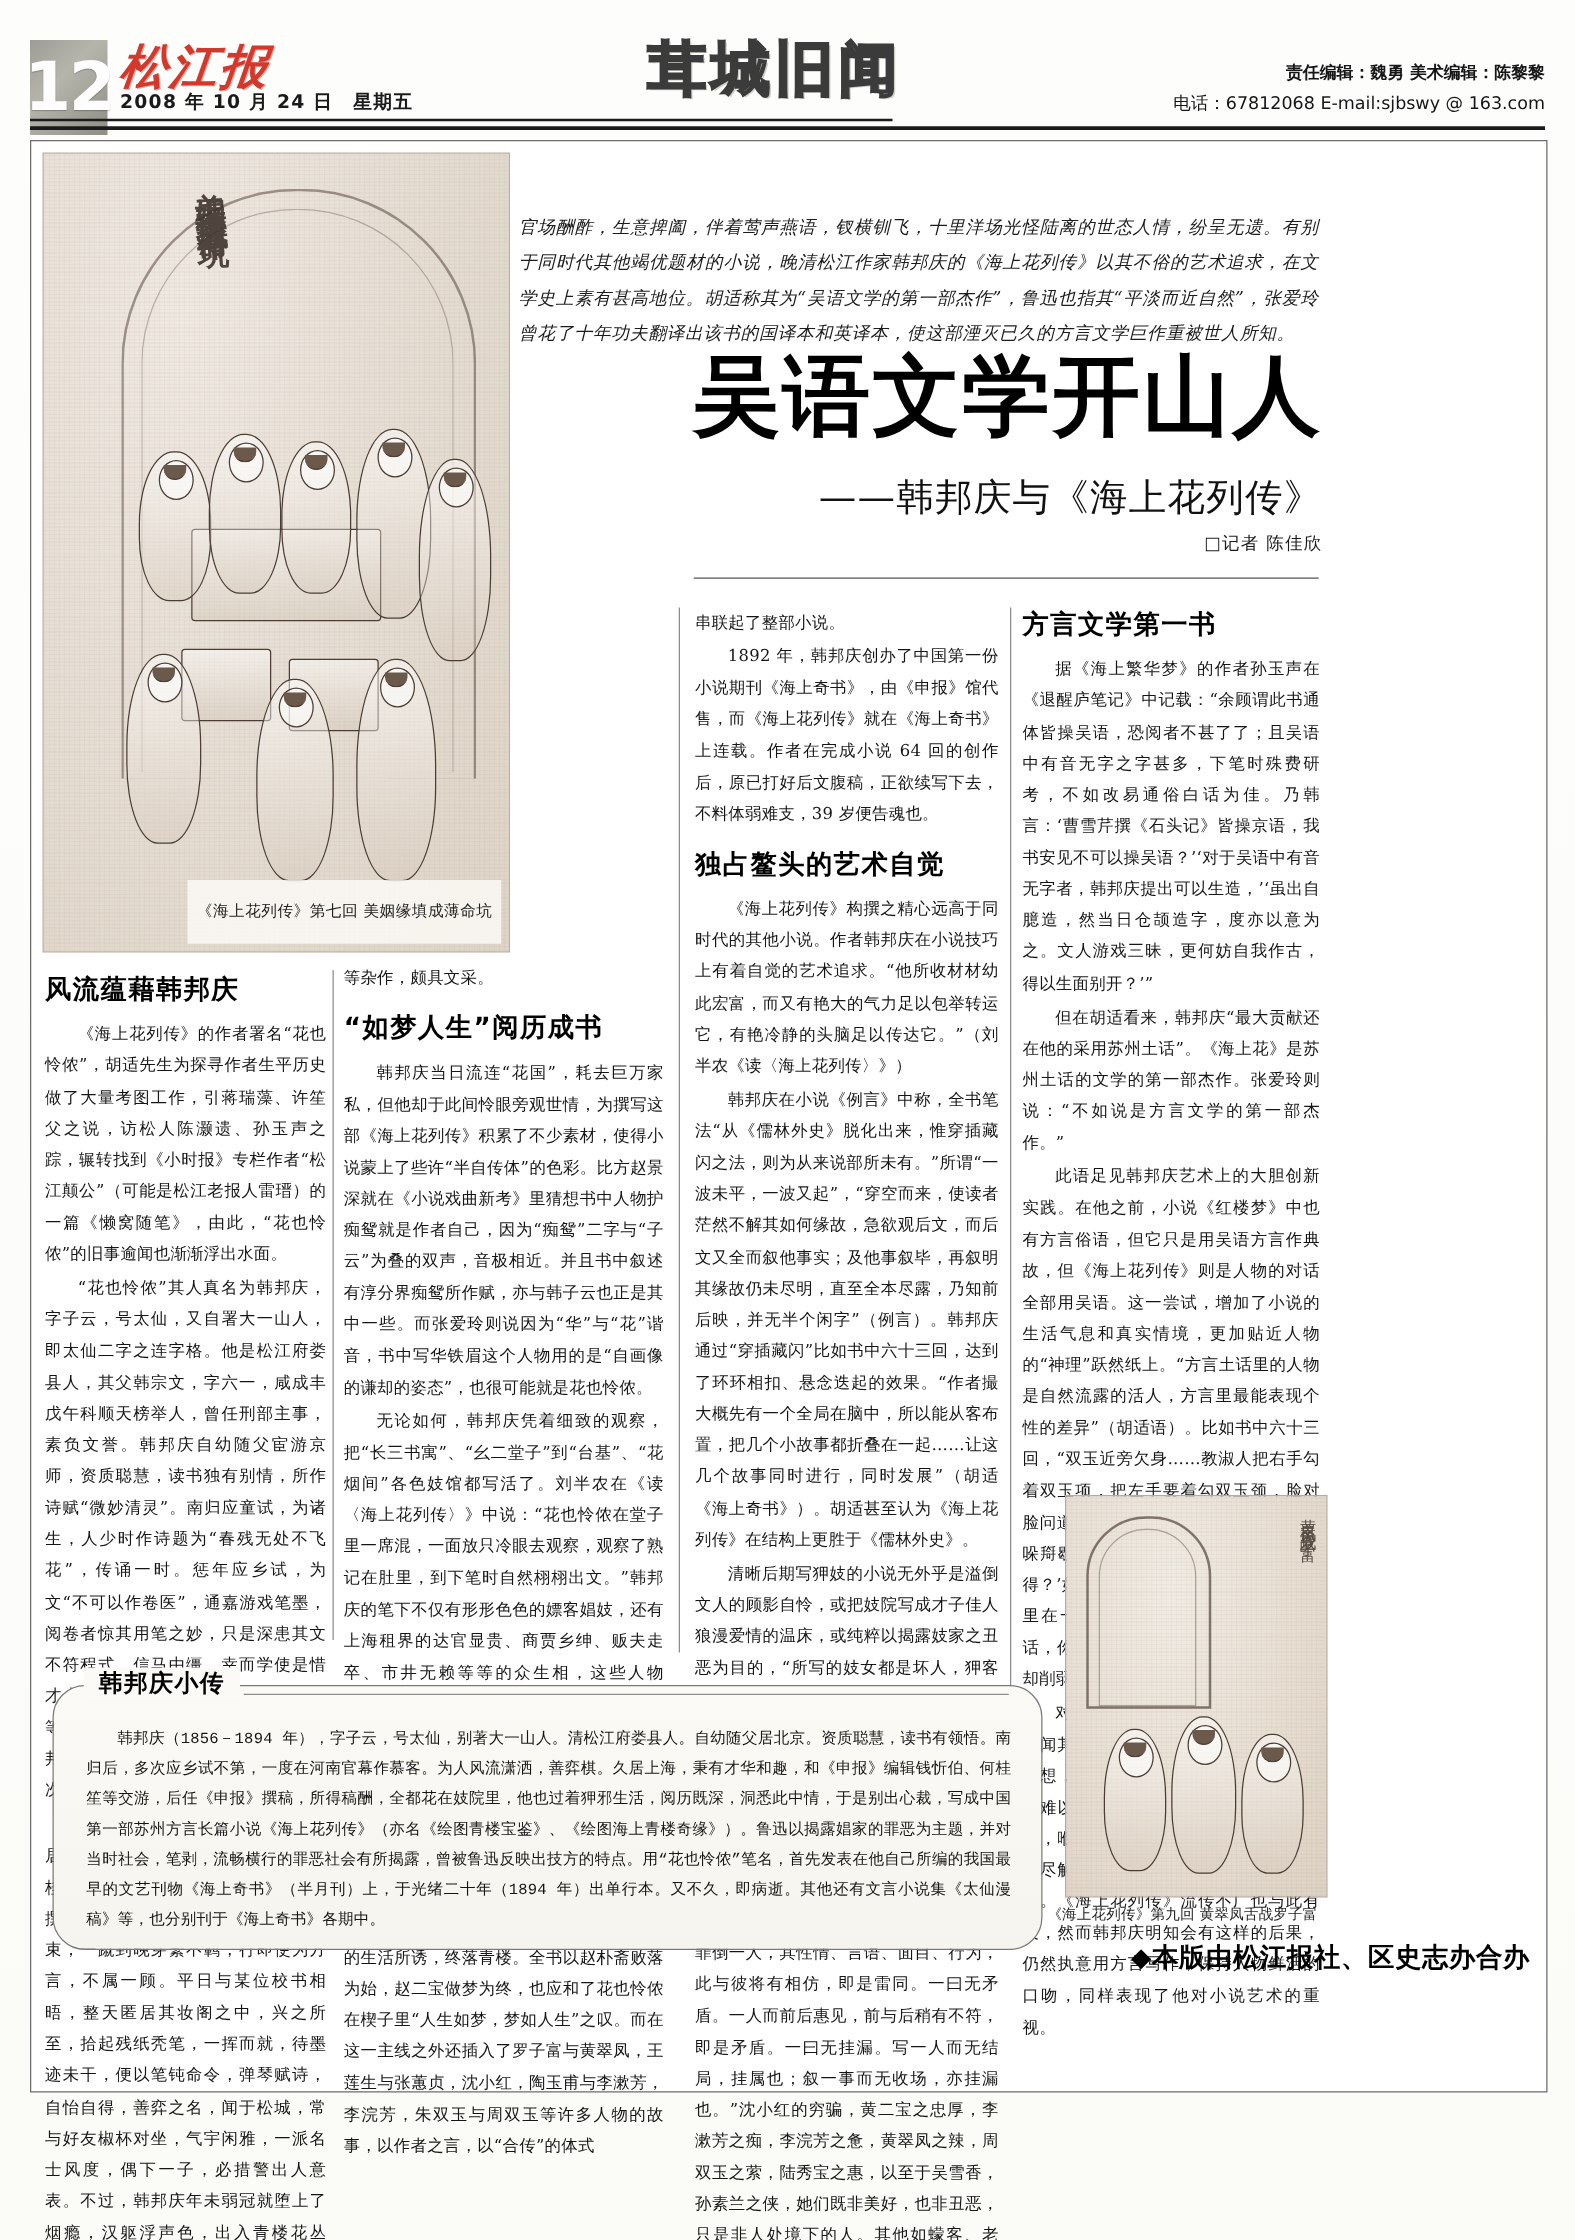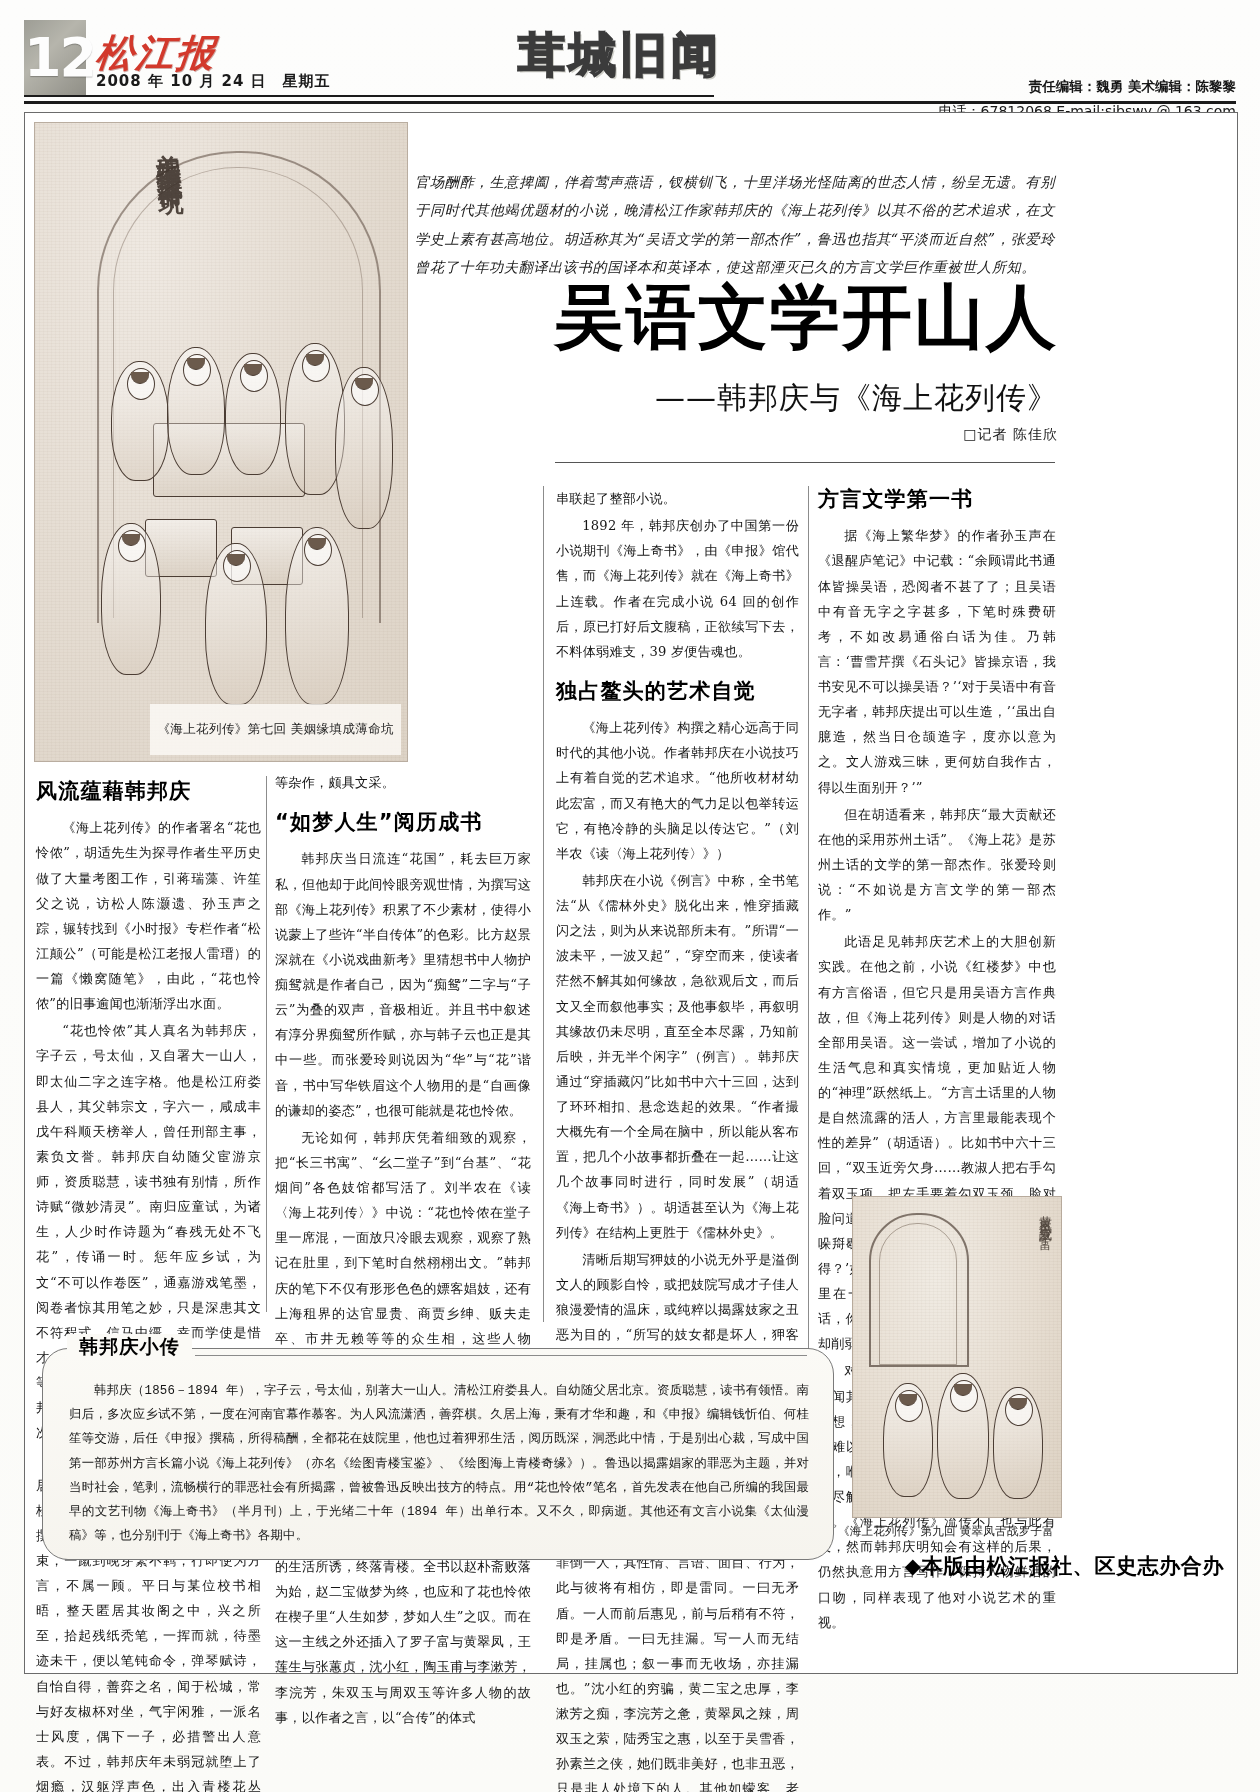--- a/index.html
+++ b/index.html
@@ -12,23 +12,23 @@
     overflow:hidden;
   }
   .page{
     position:relative;width:1260px;height:1792px;
     background:linear-gradient(180deg,#fdfdfc 0%,#fbfbf8 100%);
   }
 
   
   .masthead{position:absolute;left:0;top:0;width:1260px;height:104px;}
   .page-number-block{
-    position:absolute;left:24px;top:20px;width:62px;height:76px;
+    position:absolute;left:24px;top:32px;width:62px;height:76px;
     background:linear-gradient(135deg,#9d9d95 0%,#b6b5ac 40%,#8f8e86 100%);
-    display:flex;align-items:center;justify-content:flex-start;
+    display:flex;align-items:center;justify-content:center;
   }
   .page-number-block span{
     font-family:"DejaVu Sans","Liberation Sans",sans-serif;
     font-size:54px;font-weight:700;color:#fdfdfd;line-height:1;
     letter-spacing:-2px;
     text-shadow:0 1px 1px rgba(0,0,0,.25);
   }
   .paper-name{
     position:absolute;left:96px;top:28px;
     font-family:"DejaVu Sans","Liberation Sans",sans-serif;
@@ -47,21 +47,21 @@
     text-align:center;
     font-family:"DejaVu Sans","Liberation Sans",sans-serif;
     font-size:47px;font-weight:700;
     letter-spacing:4px;
     color:#f4f4f1;
     -webkit-text-stroke:2px #3b3b3b;
     text-shadow:2px 2px 0 #cfcfc8;
   }
   .masthead-meta{
     position:absolute;right:24px;top:46px;text-align:right;
-    font-size:13.5px;font-weight:700;color:#161616;line-height:1.85;margin-top:28px;
+    font-size:13.5px;font-weight:700;color:#161616;line-height:1.85;
   }
   .masthead-meta .row2{font-weight:400;font-size:14px;}
   .masthead-rule{
     position:absolute;left:24px;top:101px;width:1212px;height:3px;
     background:#1b1b1b;
   }
   .masthead-rule-thin{
     position:absolute;left:24px;top:95px;width:690px;height:2px;
     background:#1b1b1b;
   }

